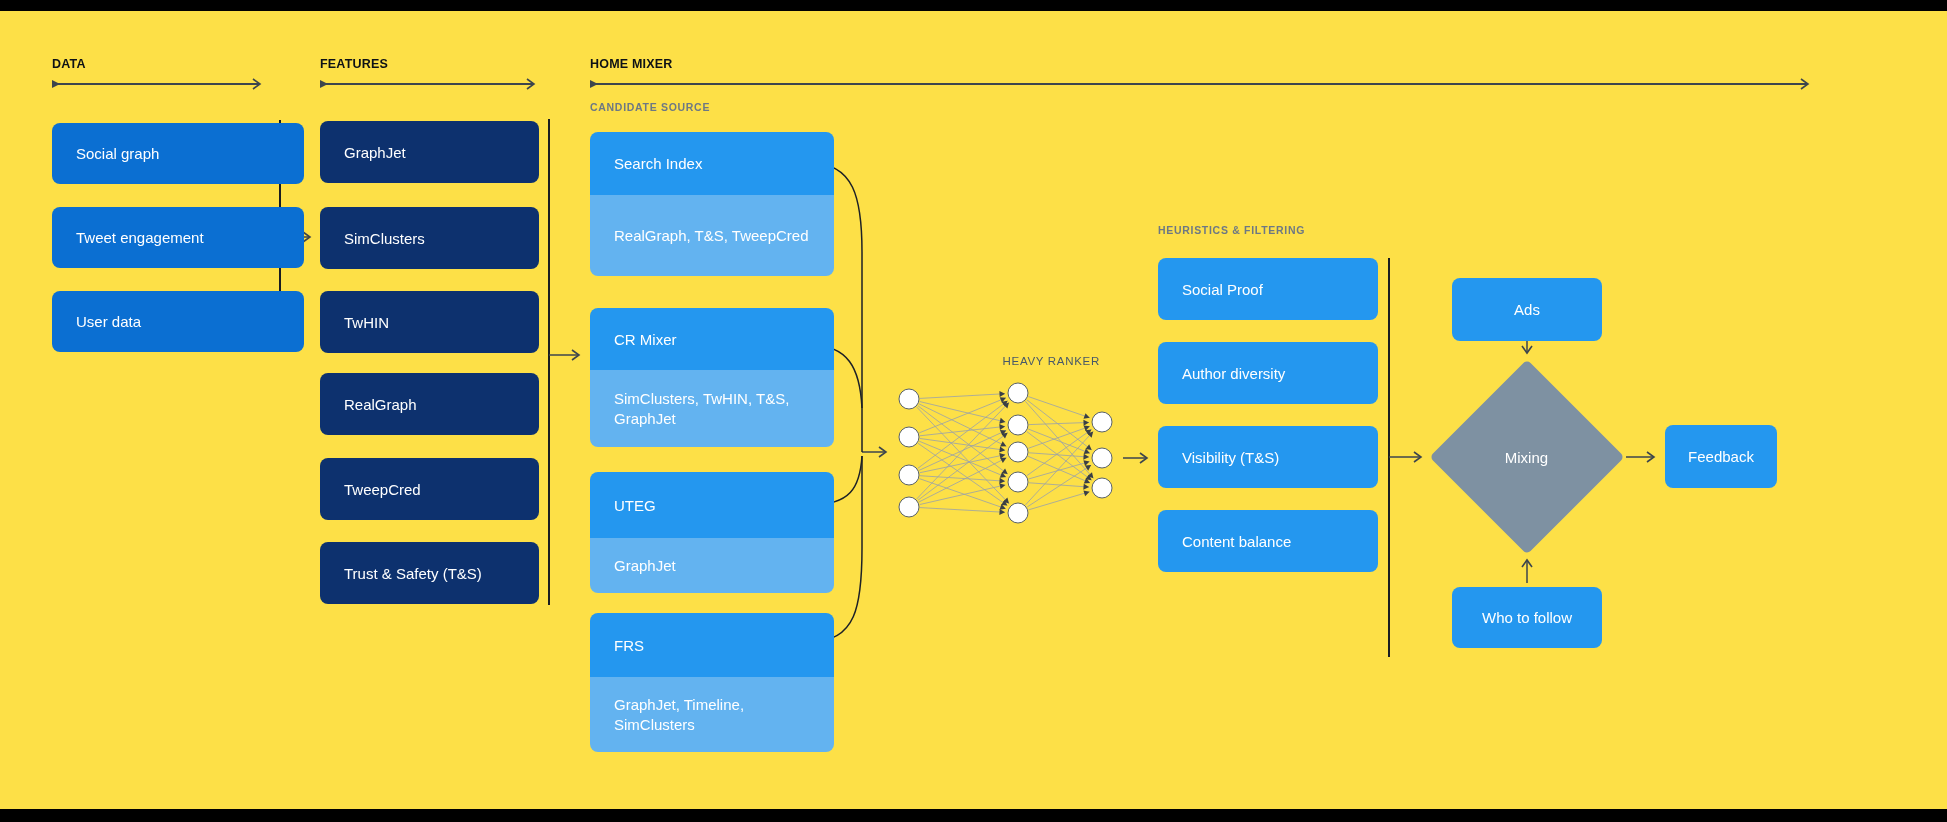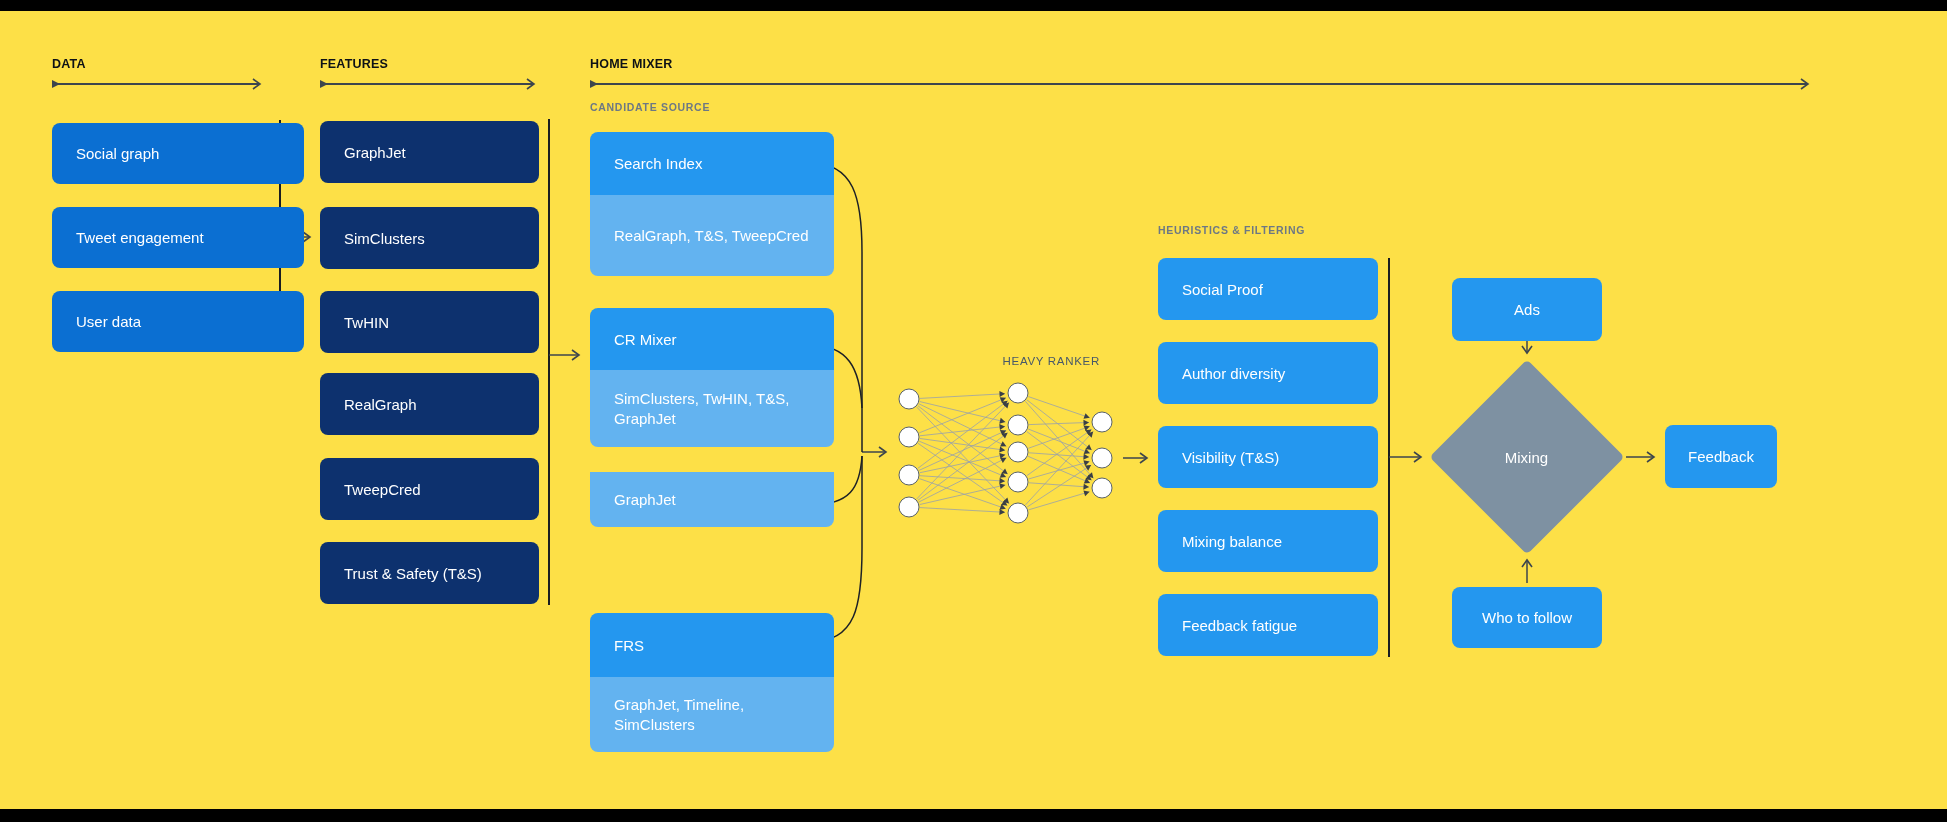--- a/index.html
+++ b/index.html
@@ -185,20 +185,23 @@
   </div>
   <div class="cs-group" style="top:308px">
     <div class="cs-main" style="height:62px">
       <span>CR Mixer</span>
       </div>
     <div class="cs-sub" style="height:77px">
       <span>SimClusters, TwHIN, T&amp;S, GraphJet</span>
       </div>
   </div>
   <div class="cs-group" style="top:472px">
+    <div class="cs-main" style="height:66px">
+      <span>UTEG</span>
+      </div>
     <div class="cs-sub" style="height:55px">
       <span>GraphJet</span>
       </div>
   </div>
   <div class="cs-group" style="top:613px">
     <div class="cs-main" style="height:64px">
       <span>FRS</span>
       </div>
     <div class="cs-sub" style="height:75px">
       <span>GraphJet, Timeline, SimClusters</span>
@@ -211,24 +214,21 @@
   <div class="box heur-box" style="top:258px">
     <span>Social Proof</span>
     </div>
   <div class="box heur-box" style="top:342px">
     <span>Author diversity</span>
     </div>
   <div class="box heur-box" style="top:426px">
     <span>Visibility (T&amp;S)</span>
     </div>
   <div class="box heur-box" style="top:510px">
-    <span>Mixing balance</span>
-    </div>
-  <div class="box heur-box" style="top:594px">
-    <span>Feedback fatigue</span>
+    <span>Content balance</span>
     </div>
 
   <div class="center-box" style="left:1452px;top:278px;width:150px;height:63px">
     <span>Ads</span>
     </div>
 
   <div id="diamond">
     <span class="dtext">Mixing</span>
     </div>
 

